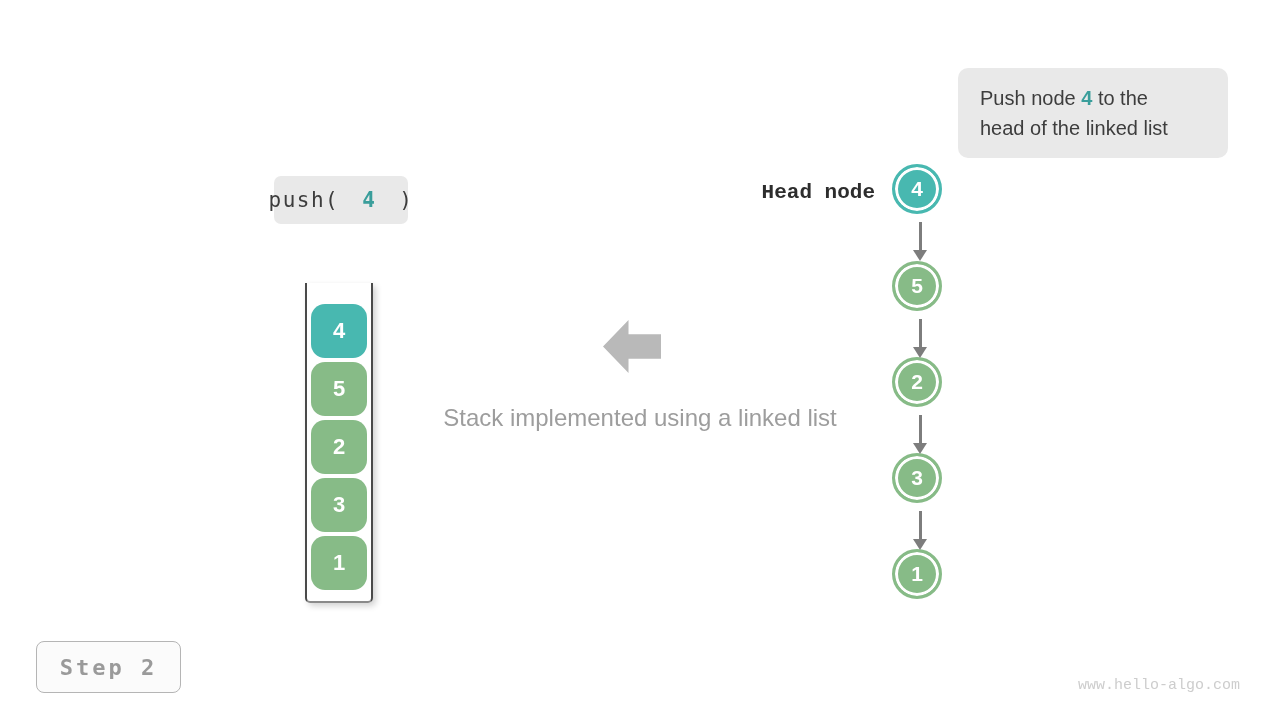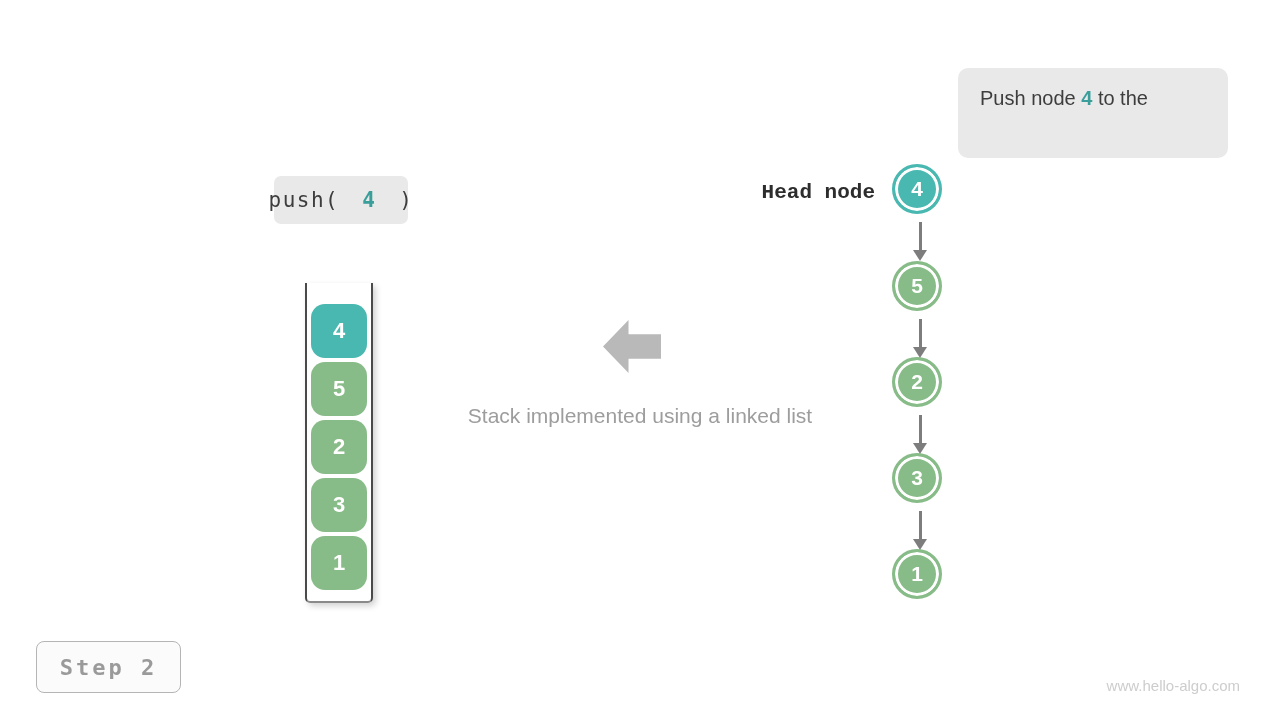--- a/index.html
+++ b/index.html
@@ -70,21 +70,21 @@
     position:absolute;left:603px;top:320px;width:58px;height:53px;
     background:var(--block_arrow);
     -webkit-clip-path:polygon(0% 50%, 44% 0%, 44% 27%, 100% 27%, 100% 73%, 44% 73%, 44% 100%);
     clip-path:polygon(0% 50%, 44% 0%, 44% 27%, 100% 27%, 100% 73%, 44% 73%, 44% 100%);
   }
 
   
   .caption{
     position:absolute;left:420px;top:404px;width:440px;
     text-align:center;
-    font-size:21px;color:var(--muted_text);
+    font-size:24px;color:var(--muted_text);
   }
 
   
   .ll-node{
     position:absolute;left:892px;width:50px;height:50px;
     border-radius:50%;
     display:flex;align-items:center;justify-content:center;
     color:#ffffff;font-size:21px;font-weight:bold;
   }
   .ll-node.teal{background:var(--teal);border:3px solid var(--teal);box-shadow:inset 0 0 0 3px #ffffff;}
@@ -116,31 +116,32 @@
     display:flex;align-items:center;justify-content:center;
     font-family:"DejaVu Sans Mono", monospace;
     font-size:22px;font-weight:bold;letter-spacing:3px;
     color:var(--step_text);
   }
 
   
   .watermark{
     position:absolute;left:1040px;top:677px;width:200px;
     text-align:right;
-    font-family:Liberation Sans, sans-serif;
+    font-family:Liberation Mono, monospace;
     font-size:15px;color:var(--watermark_text);
   }
 </style>
 </head>
 <body>
 
 <div class="canvas">
 
   <div class="callout">
     <div><span>Push node </span><span class="hl">4</span><span> to the</span></div>
+    <div>head of the linked list</div>
   </div>
 
   <div class="op-box">
     <span>push(</span>
       <span class="hl">4</span>
       <span>)</span>
   </div>
 
   <div class="stack">
     <div class="stack-item teal">4</div>

